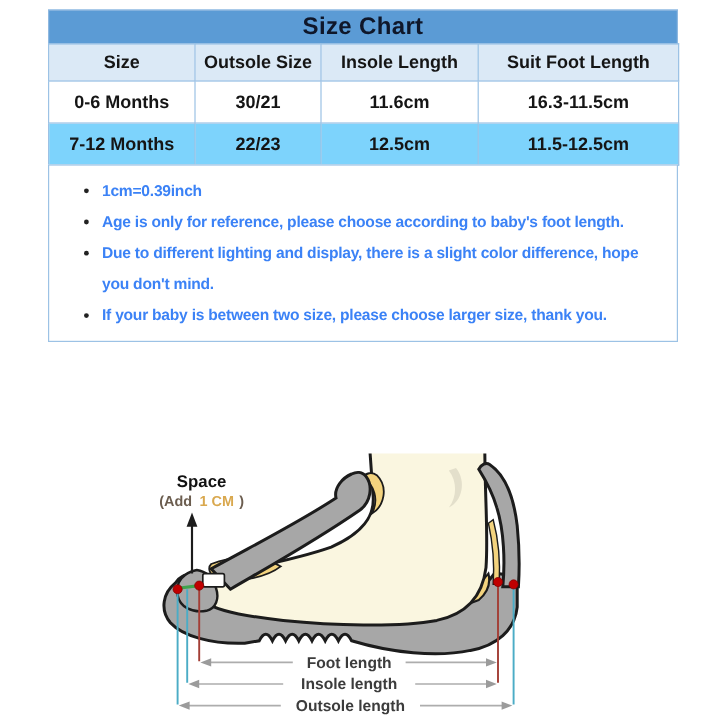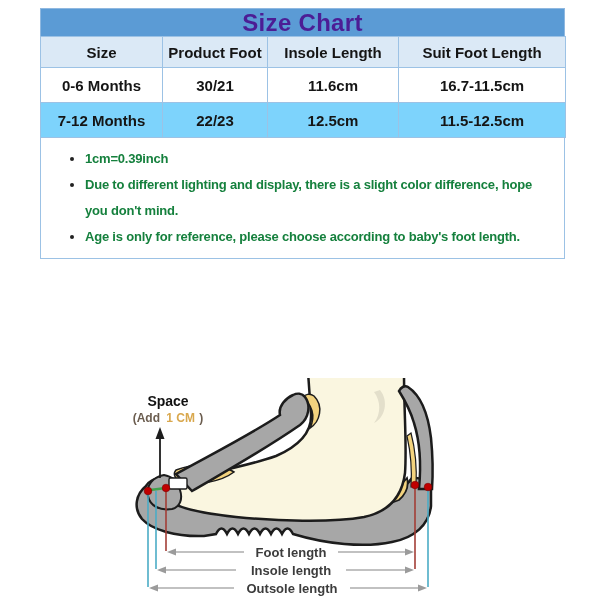--- a/index.html
+++ b/index.html
@@ -4,38 +4,38 @@
 <style>
   html,body { margin:0; padding:0; background:#ffffff; }
   .page {
     position:relative; width:600px; height:600px; background:#ffffff;
     font-family:"Liberation Sans", sans-serif; overflow:hidden;
   }
   .sizechart { position:absolute; left:40px; top:8px; width:525px; }
   .title-bar {
     background:#5B9BD5; border:1px solid #8FB8E0;
     height:27px; line-height:27px; text-align:center;
-    font-size:24px; font-weight:700; color:#4c1d95; letter-spacing:0.3px;
+    font-size:20px; font-weight:700; color:#0f172a; letter-spacing:0.3px;
   }
   table.size-table { border-collapse:collapse; width:100%; table-layout:fixed; margin-top:-1px; }
   table.size-table th, table.size-table td {
     border:1px solid #9CC2E5; text-align:center; padding:0;
     font-weight:700; color:#151515;
   }
   table.size-table th { height:30px; font-size:15px; background:#DBE9F6; }
   table.size-table td { height:34px; font-size:15px; background:#ffffff; }
   table.size-table tr.alt td { background:#7dd3fc; }
   .notes-box {
     margin-top:-1px; border:1px solid #9CC2E5; background:#ffffff;
     padding:8px 10px 8px 24px;
   }
   ul.notes { list-style:none; margin:0; padding:0; }
   ul.notes li {
     position:relative; padding-left:20px; font-size:13px; font-weight:700;
-    color:#15803d; line-height:26px; letter-spacing:-0.2px;
+    color:#3b82f6; line-height:26px; letter-spacing:-0.2px;
   }
   ul.notes li::before {
     content:""; position:absolute; left:5px; top:11px;
     width:4px; height:4px; border-radius:50%; background:#222;
   }
   .diagram { position:absolute; left:116px; top:378px; width:390px; height:222px; }
   .diagram svg { display:block; }
   .dim-label { font-size:13px; font-weight:600; fill:#3c3c3c; }
   .space-title { font-size:14px; font-weight:700; fill:#111; }
   .space-sub { font-size:12px; font-weight:700; }
@@ -51,46 +51,47 @@
     <table class="size-table">
       <colgroup>
           <col style="width:122px">
           <col style="width:105px">
           <col style="width:131px">
           <col style="width:167px">
         </colgroup>
       <thead>
         <tr>
           <th>Size</th>
-          <th>Product Foot</th>
+          <th>Outsole Size</th>
           <th>Insole Length</th>
           <th>Suit Foot Length</th>
         </tr>
       </thead>
       <tbody>
         <tr>
           <td>0-6 Months</td>
           <td>30/21</td>
           <td>11.6cm</td>
-          <td>16.7-11.5cm</td>
+          <td>16.3-11.5cm</td>
         </tr>
         <tr class="alt">
           <td>7-12 Months</td>
           <td>22/23</td>
           <td>12.5cm</td>
           <td>11.5-12.5cm</td>
         </tr>
       </tbody>
     </table>
 
     <div class="notes-box">
       <ul class="notes">
         <li>1cm=0.39inch</li>
+        <li>Age is only for reference, please choose according to baby's foot length.</li>
         <li>Due to different lighting and display, there is a slight color difference, hope you don't mind.</li>
-        <li>Age is only for reference, please choose according to baby's foot length.</li>
+        <li>If your baby is between two size, please choose larger size, thank you.</li>
       </ul>
     </div>
   </div>
 
   <div class="diagram">
     <svg width="390" height="222" viewBox="0 0 390 222" xmlns="http://www.w3.org/2000/svg">
 
       <path d="M30,108 C20,116 17,130 26,141 C36,152 60,159 88,158 L100,156
            q5.5,-11 11,0 q5.5,-11 11,0 q5.5,-11 11,0 q5.5,-11 11,0 q5.5,-11 11,0 q5.5,-11 11,0 q5.5,-11 11,0
            C210,166 248,170 276,164 C298,160 313,147 315,128 L315,112

